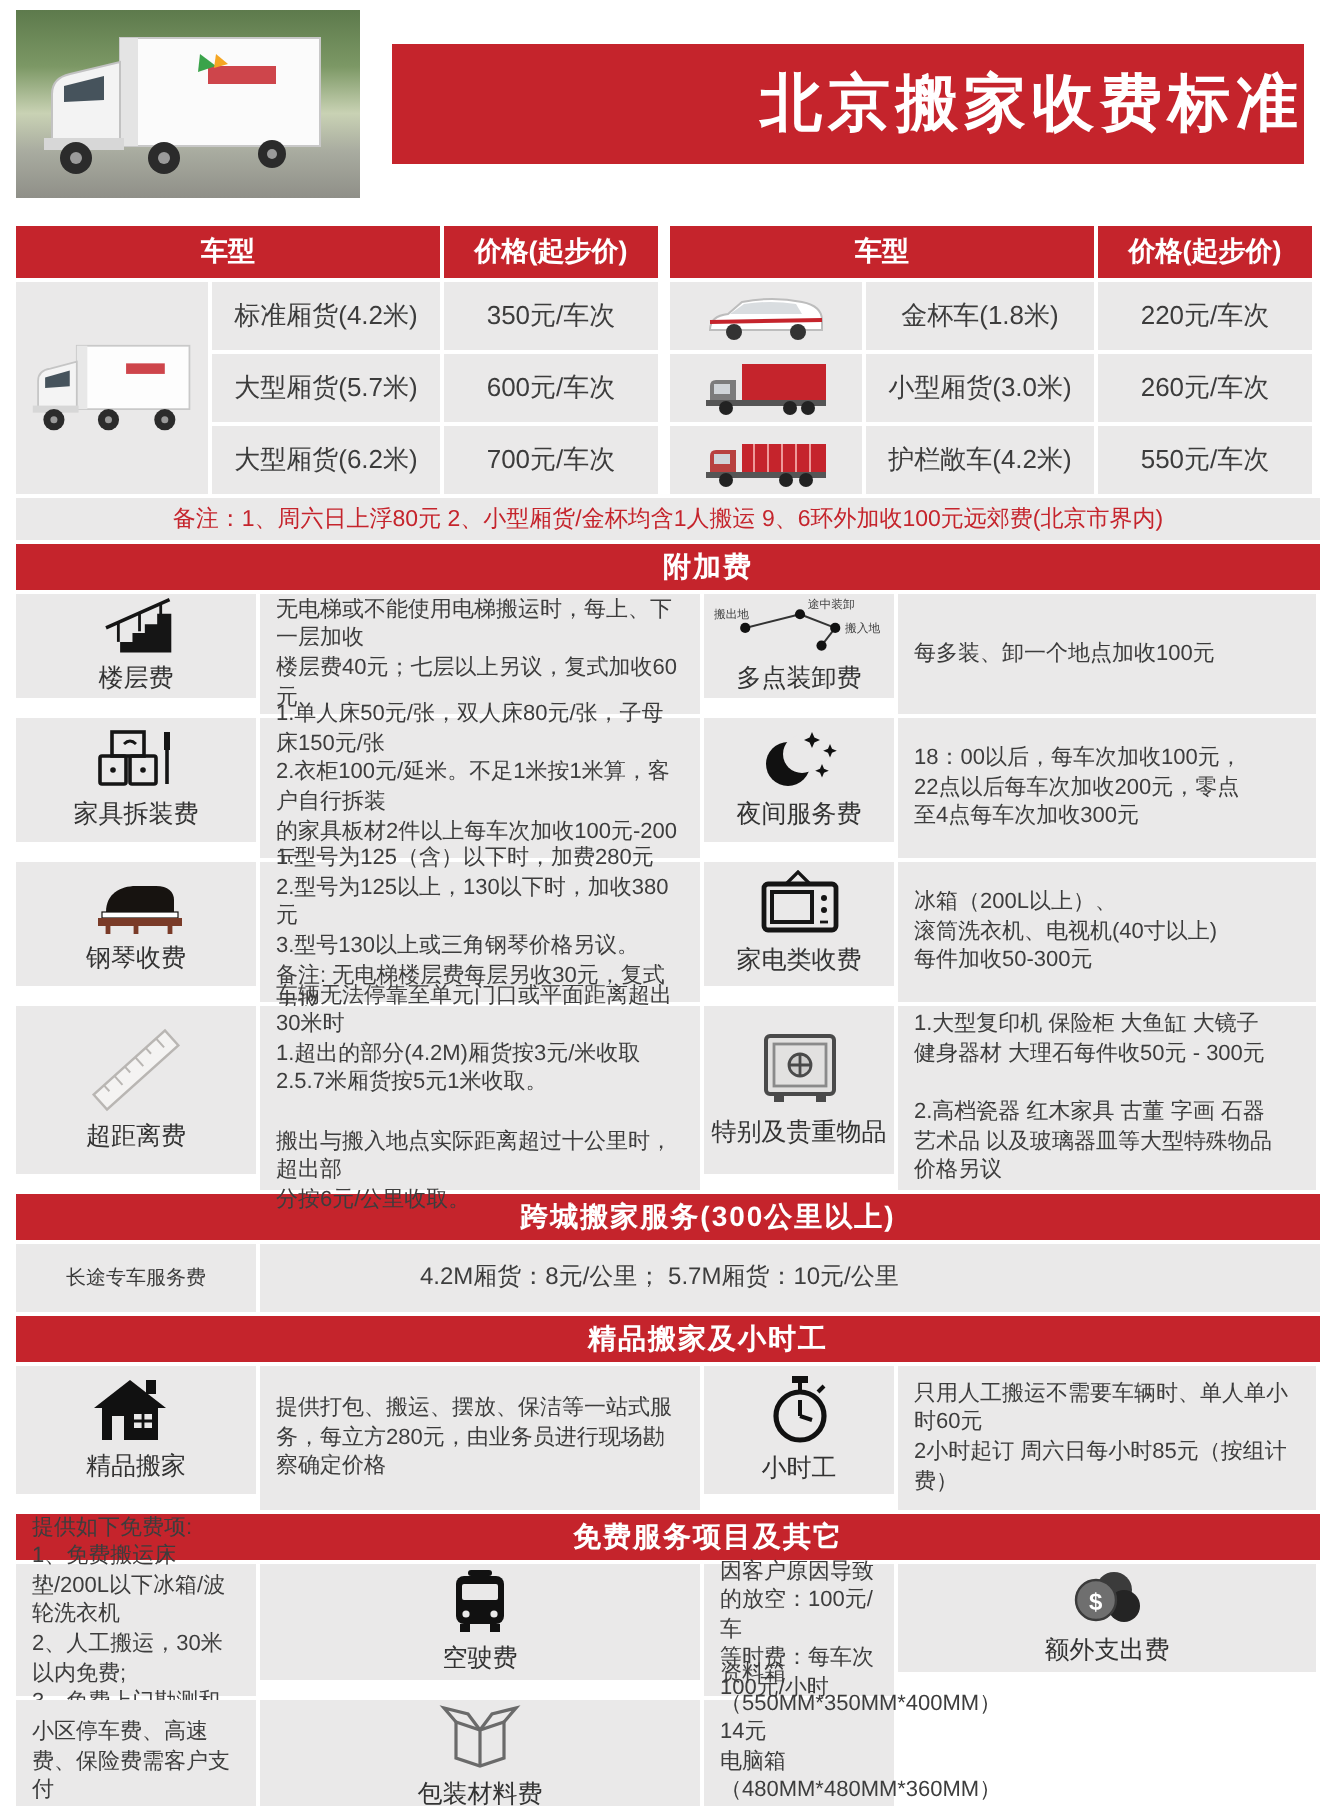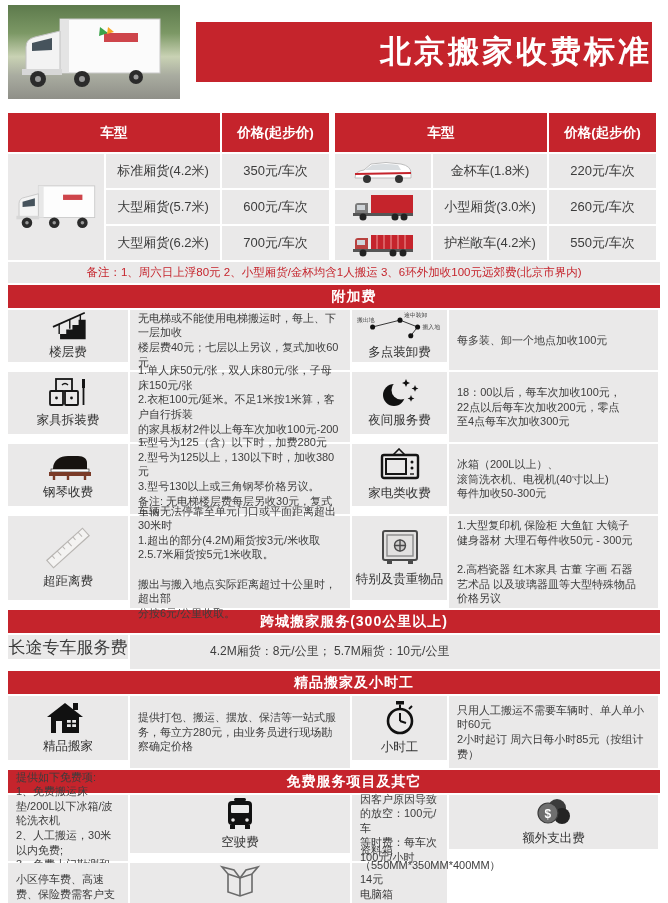--- a/index.html
+++ b/index.html
@@ -4,32 +4,32 @@
 <style>
   html,body{margin:0;padding:0;background:#fff;}
   body{width:668px;font-family:"Liberation Sans","DejaVu Sans",sans-serif;color:#3c3c3c;}
   .page{width:652px;padding:5px 8px 0;}
   
   .top{display:flex;align-items:flex-start;height:106px;}
   .photo{width:172px;height:94px;background:linear-gradient(180deg,#5d7a4c 0%,#7c9865 30%,#c9d2b4 55%,#a9aca0 75%,#8f8f88 100%);position:relative;overflow:hidden;flex:none;}
   .banner{margin-left:16px;margin-top:17px;width:456px;height:60px;background:#c5242c;color:#fff;display:flex;align-items:center;justify-content:flex-end;font-size:31px;font-weight:bold;letter-spacing:3px;}
   .vt-wrap{display:flex;gap:6px;margin-top:2px;}
   .vt{display:grid;grid-template-columns:96px 114px 107px;gap:2px;flex:none;}
-  .vt .hd{background:#c5242c;color:#fff;font-weight:bold;font-size:13.5px;display:flex;align-items:center;justify-content:center;height:39px;}
+  .vt .hd{background:#c5242c;color:#fff;font-weight:bold;font-size:13.5px;display:flex;align-items:center;justify-content:center;height:26px;}
   .vt .c{background:#eae9e9;display:flex;align-items:center;justify-content:center;font-size:13px;height:34px;}
   .vt .img{height:auto;}
   .note-row{margin-top:2px;background:#eae9e9;color:#c5242c;font-size:11.5px;height:21px;display:flex;align-items:center;justify-content:center;}
   .sec-hdr{margin-top:2px;background:#c5242c;color:#fff;font-weight:bold;font-size:14px;height:23px;display:flex;align-items:center;justify-content:center;letter-spacing:1px;padding-left:40px;}
   .fee-grid{display:grid;grid-template-columns:120px 220px 95px 209px;gap:2px;margin-top:2px;}
   .cell{background:#eae9e9;}
   .lblc{display:flex;flex-direction:column;align-items:center;justify-content:center;gap:3px;font-size:12.5px;color:#333;}
   .desc{display:flex;align-items:center;padding:4px 8px;font-size:11px;line-height:1.32;white-space:pre-line;color:#3d3d3d;}
   .ic{display:flex;align-items:center;justify-content:center;}
   .lt-grid{display:grid;grid-template-columns:120px 530px;gap:2px;margin-top:2px;}
-  .lt-grid .lbl2{display:flex;align-items:center;justify-content:center;font-size:17px;height:24px;}
+  .lt-grid .lbl2{display:flex;align-items:center;justify-content:center;font-size:10px;height:34px;}
   .lt-grid .desc{padding-left:80px;font-size:12px;}
   svg text{font-family:"Liberation Sans","DejaVu Sans",sans-serif;}
 </style>
 </head>
 <body>
 
 <div class="page">
 
   <div class="top">
     <div class="photo">
@@ -125,21 +125,21 @@
           <circle cx="12" cy="24" r="3.5" fill="#222"></circle>
             <circle cx="42" cy="24" r="3.5" fill="#222"></circle>
             <circle cx="52" cy="24" r="3.5" fill="#222"></circle>
         </svg>
       </div>
       <div class="c">护栏敞车(4.2米)</div>
       <div class="c">550元/车次</div>
     </div>
   </div>
 
-  <div class="note-row">备注：1、周六日上浮80元    2、小型厢货/金杯均含1人搬运    3、6环外加收100元远郊费(北京市界内)</div>
+  <div class="note-row">备注：1、周六日上浮80元    2、小型厢货/金杯均含1人搬运    9、6环外加收100元远郊费(北京市界内)</div>
 
   <div class="sec-hdr">附加费</div>
   <div class="fee-grid">
 
     <div class="cell lblc" style="height:52px">
       <span class="ic">
         <svg width="40" height="30" viewBox="0 0 44 34">
           <polygon points="6,32 42,32 42,10 34,10 34,16 27,16 27,21 20,21 20,26 13,26 13,32" fill="#151515"></polygon>
           <line x1="5" y1="18" x2="41" y2="2" stroke="#151515" stroke-width="2"></line>
           <line x1="12" y1="26" x2="12" y2="15" stroke="#151515" stroke-width="1.6"></line>

